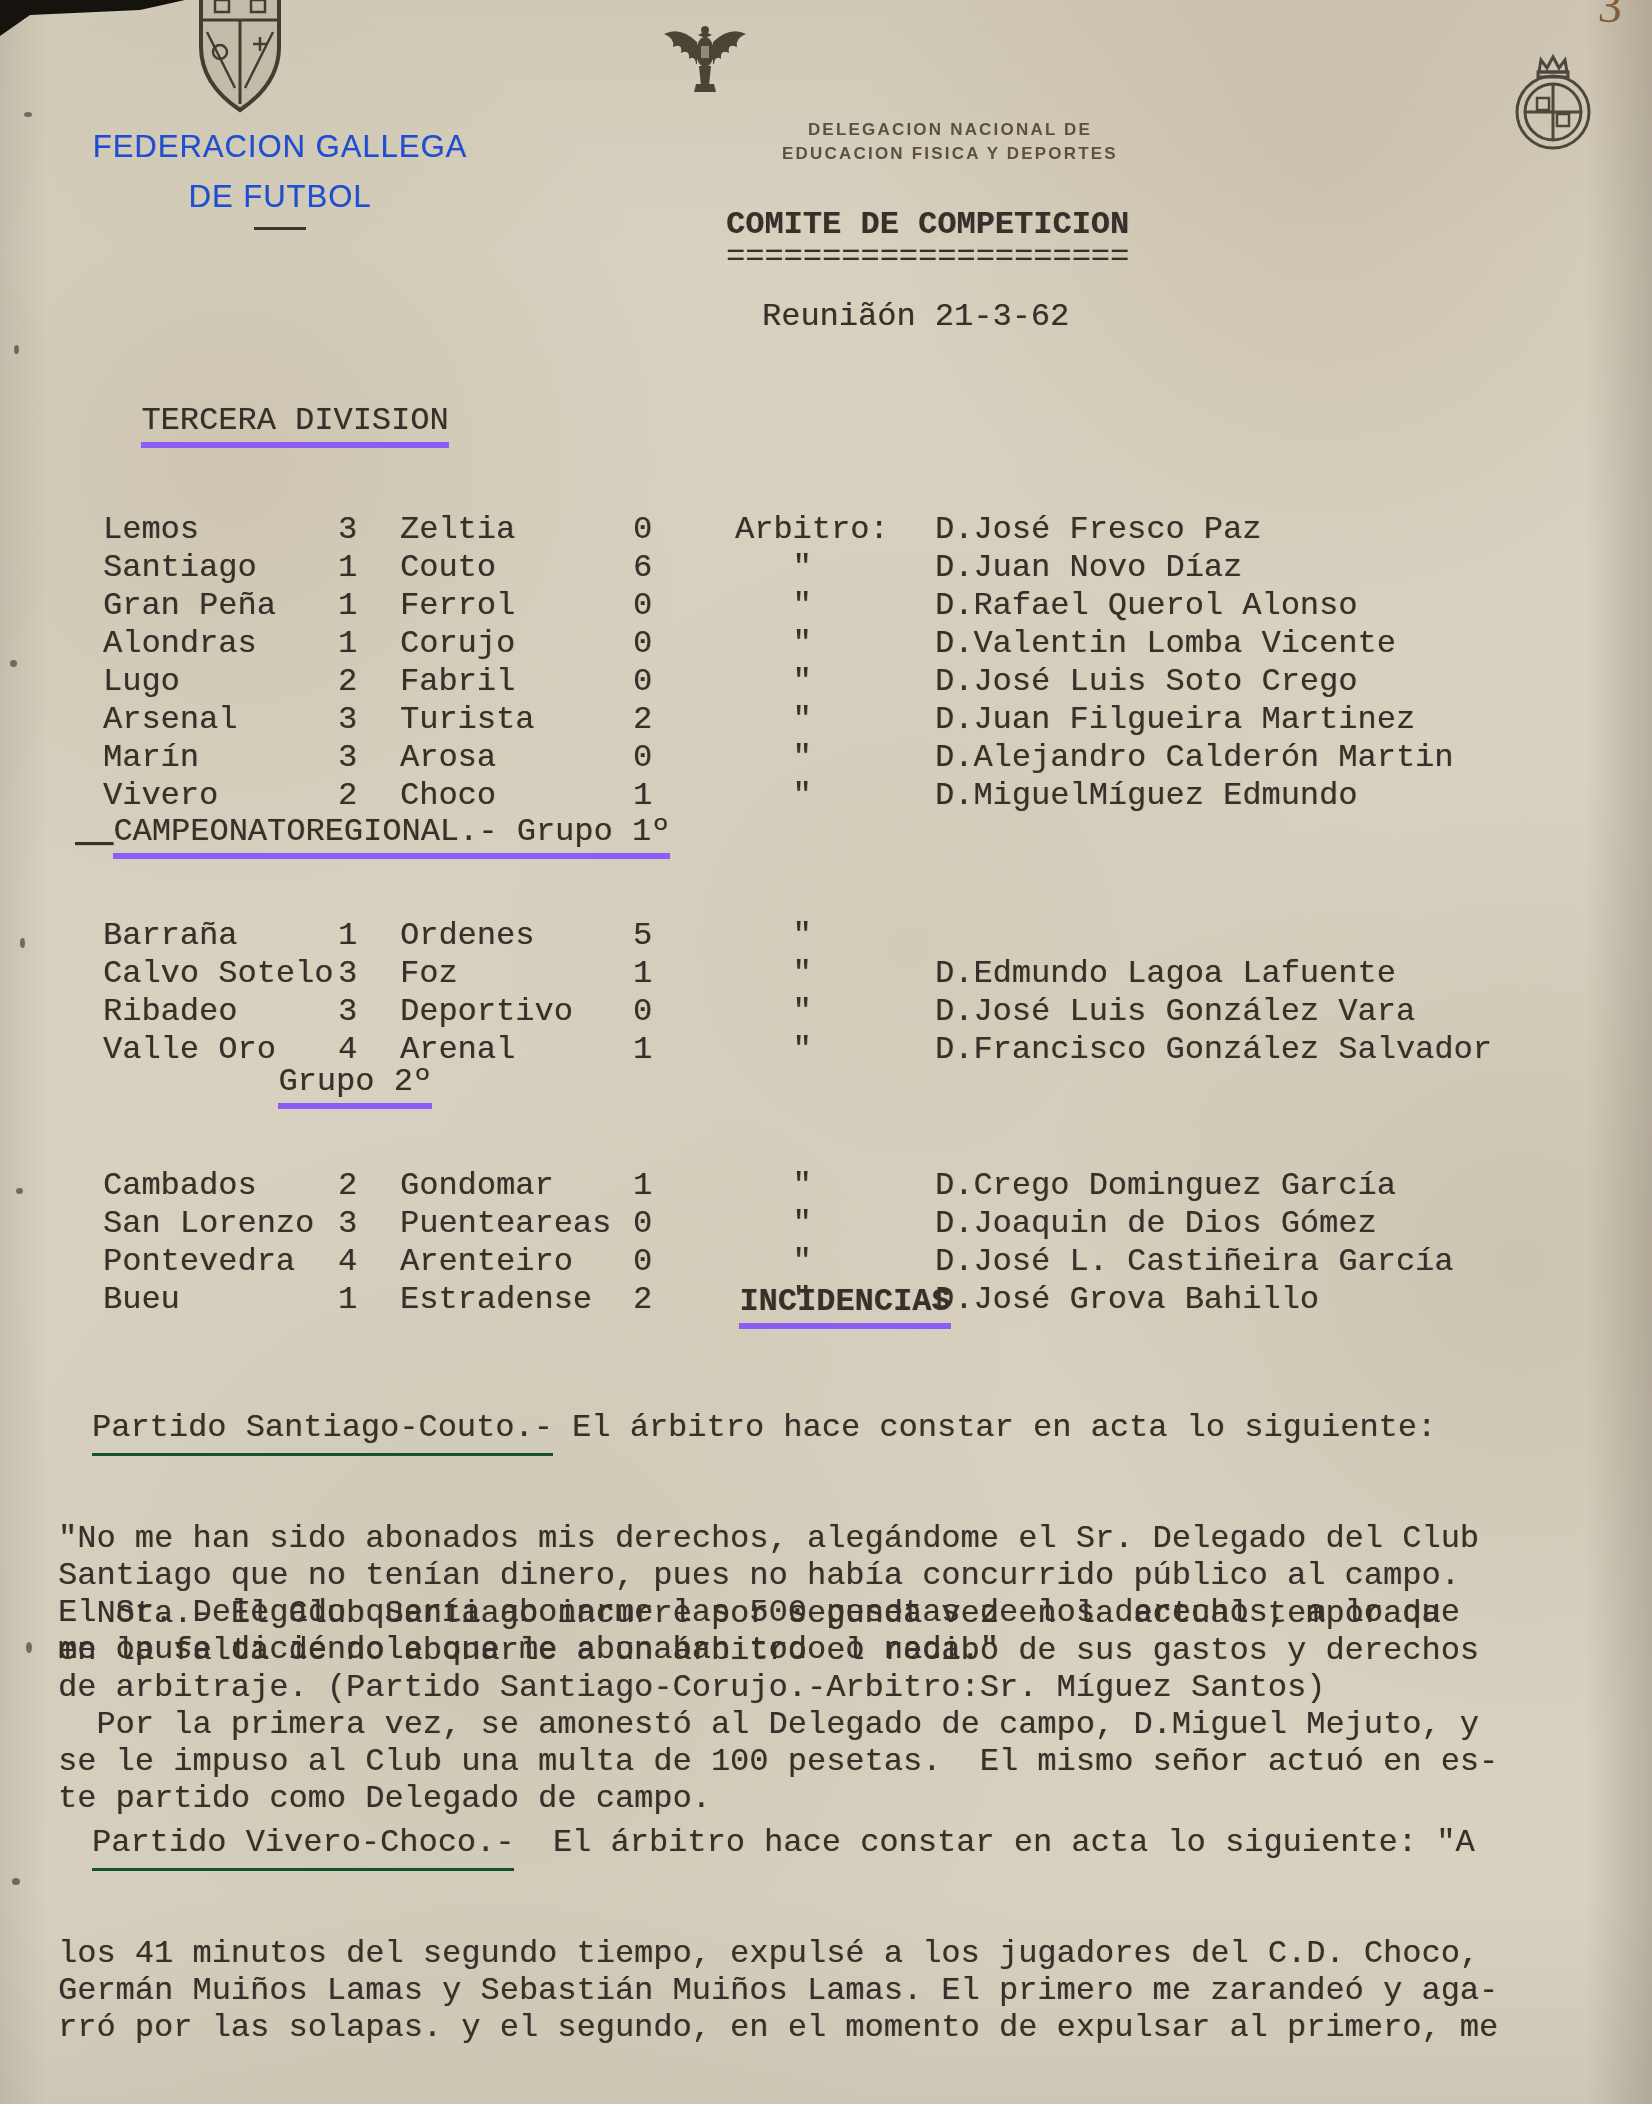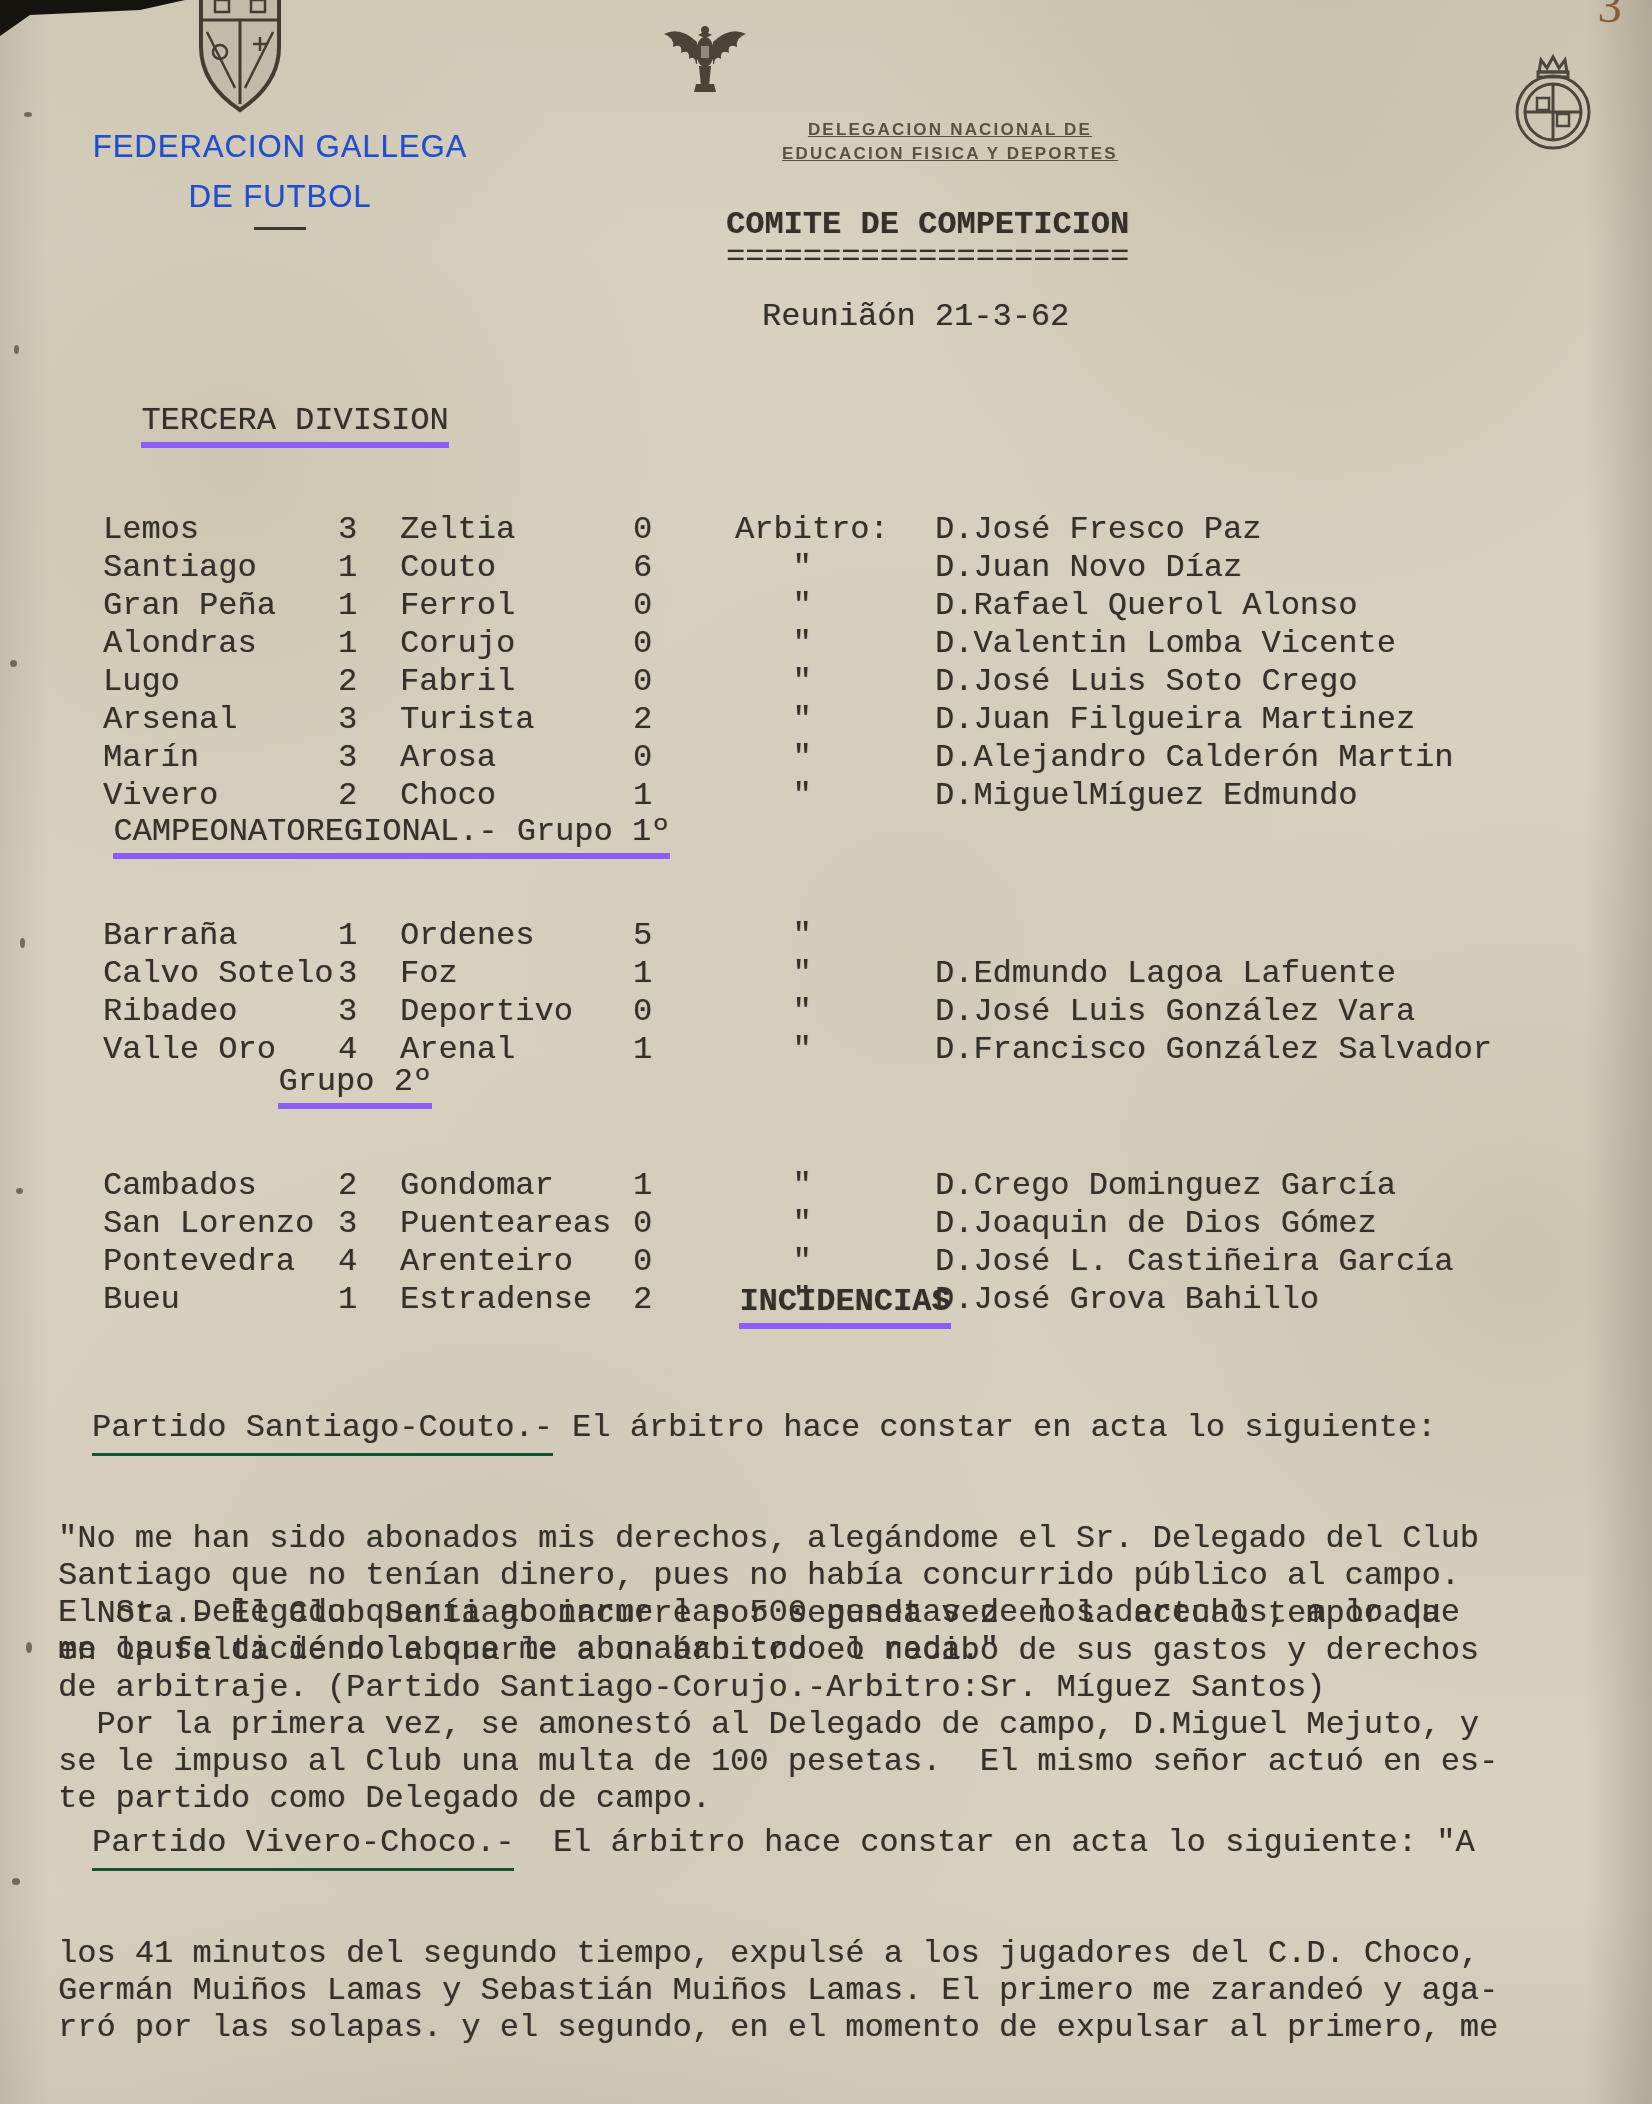--- a/index.html
+++ b/index.html
@@ -42,21 +42,21 @@
   
   .org-left{
     position:absolute;left:70px;top:122px;width:420px;text-align:center;z-index:2;
     font-family:"Liberation Sans","DejaVu Sans",sans-serif;font-size:31px;line-height:50px;
     color:#1d4ed8;letter-spacing:1px;text-shadow:0.4px 0.4px 0.6px rgba(59,54,46,0.4);
   }
   .org-left-rule{width:52px;height:3px;background:#3b362e;margin:5px auto 0 auto;}
   .org-center{
     position:absolute;left:680px;top:118px;width:540px;text-align:center;z-index:2;
     font-family:"Liberation Sans","DejaVu Sans",sans-serif;font-weight:bold;font-size:17px;
-    line-height:24px;letter-spacing:2.2px;color:#5c5140;text-decoration:underline;
+    line-height:24px;letter-spacing:2.2px;color:#5c5140;
   }
   .committee{left:726px;top:206px;font-weight:bold;}
   .committee-eq{left:726px;top:238px;}
   .meeting{left:762px;top:298px;}
   
   .corner-wedge{
     position:absolute;left:0;top:0;width:185px;height:36px;background:#16130e;z-index:3;
     clip-path:polygon(0px 0px,185px 0px,140px 10px,30px 15px,0px 36px);
   }
   .corner-mark{
@@ -186,21 +186,21 @@
     </div><div class="row">
       <span class="cell c-home">Vivero</span>
       <span class="cell c-hs">2</span>
       <span class="cell c-away">Choco</span>
       <span class="cell c-as">1</span>
       <span class="cell c-arb">   "</span>
       <span class="cell c-ref">D.MiguelMíguez Edmundo</span>
     </div>
 </div>
 
-<div class="abs typ" style="left:75px;top:776px;">
+<div class="abs typ" style="left:75px;top:776px;text-decoration:underline;">
   <span class="heading-underline">CAMPEONATOREGIONAL.- Grupo 1º</span>
 </div>
 <div class="rows typ" style="top:843px;">
   <div class="row">
       <span class="cell c-home">Barraña</span>
       <span class="cell c-hs">1</span>
       <span class="cell c-away">Ordenes</span>
       <span class="cell c-as">5</span>
       <span class="cell c-arb">   "</span>
     </div><div class="row">

